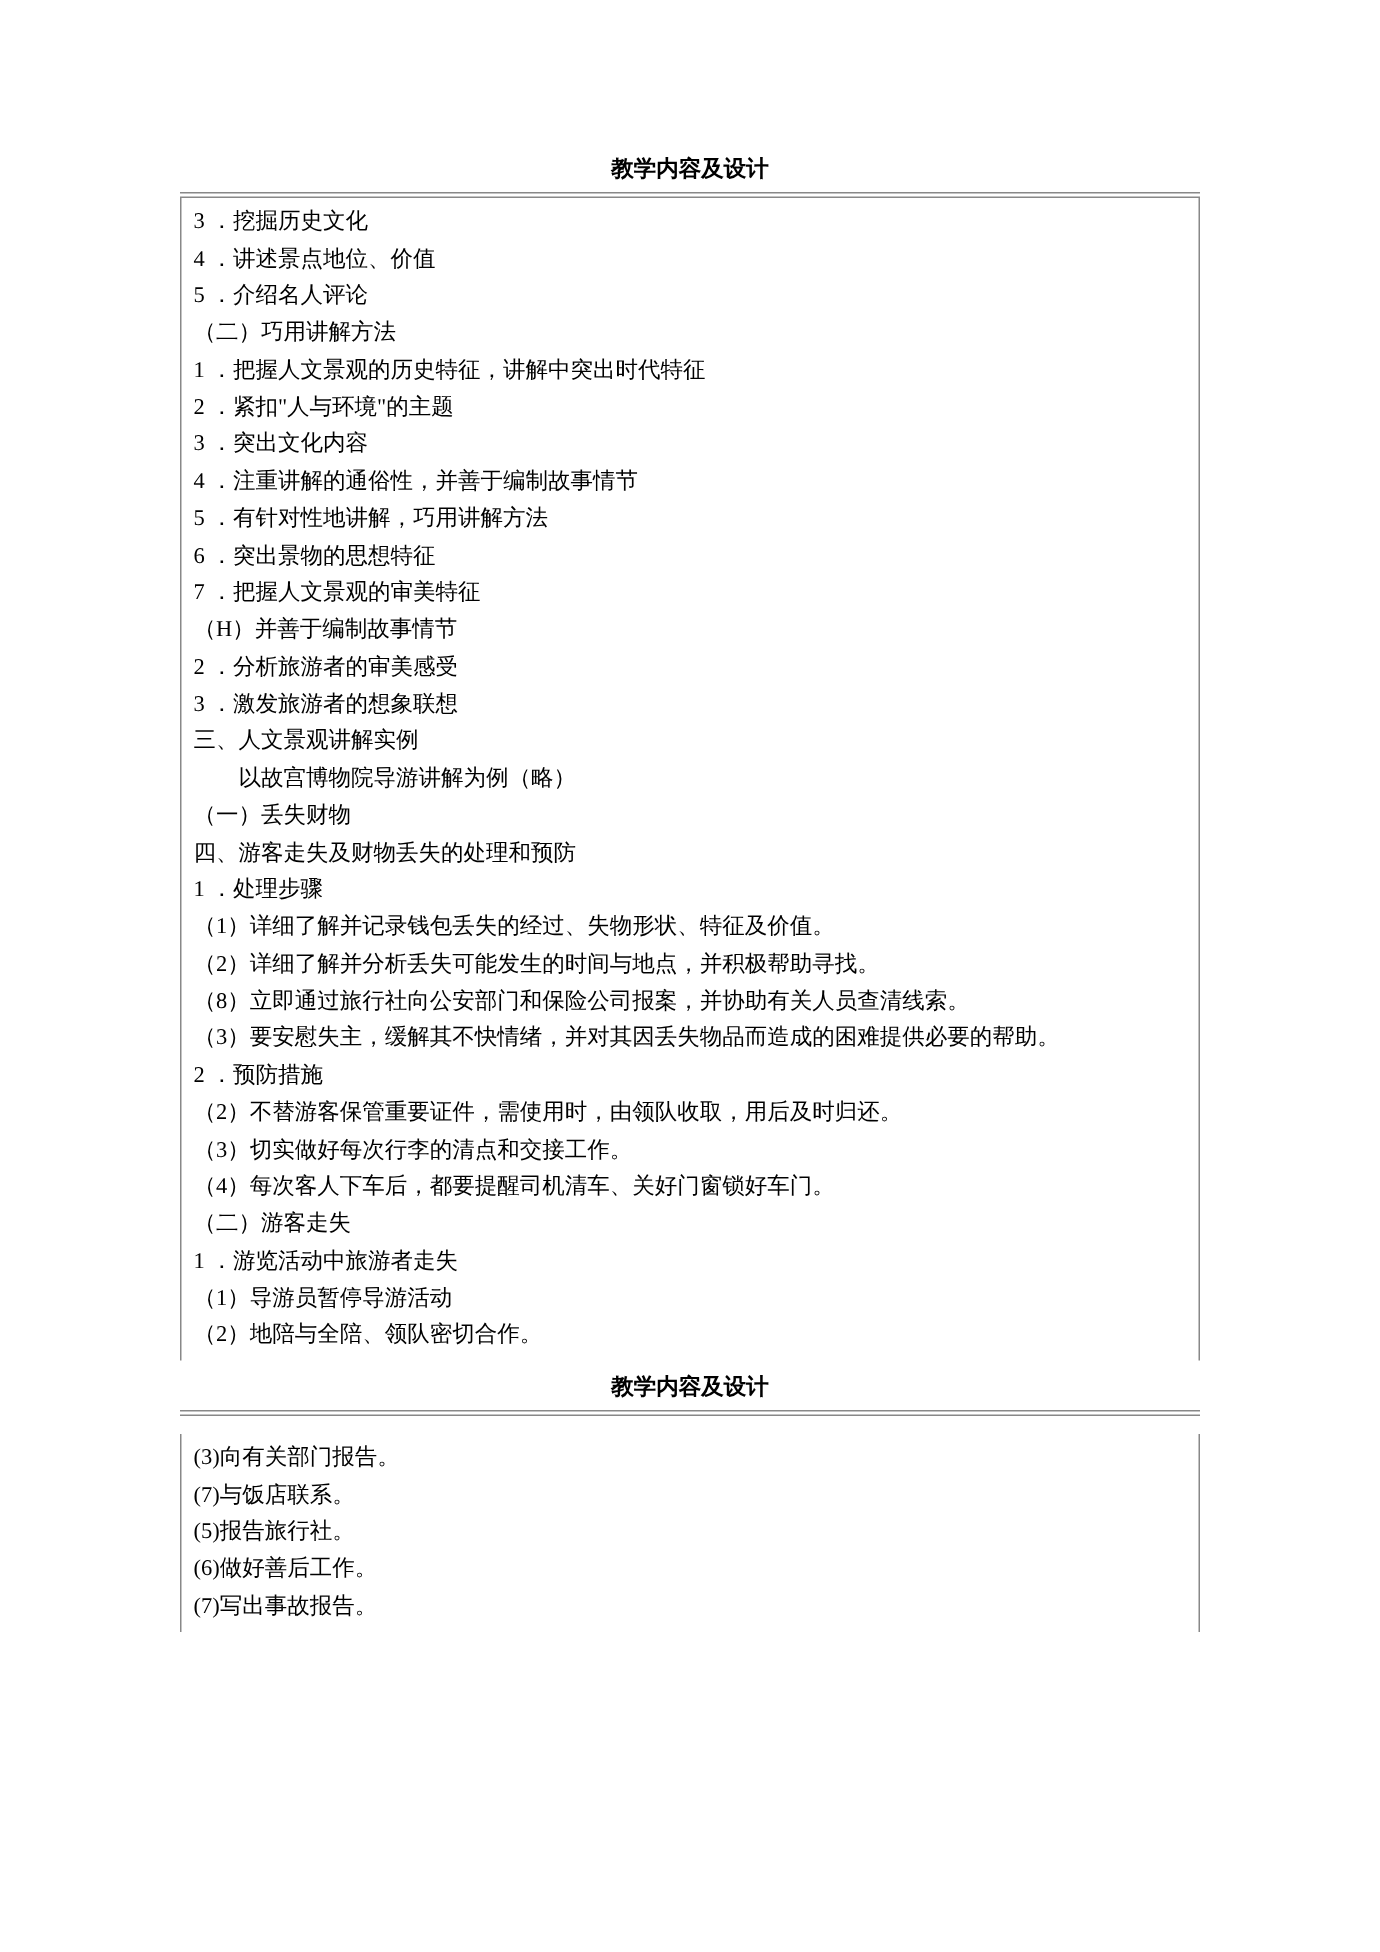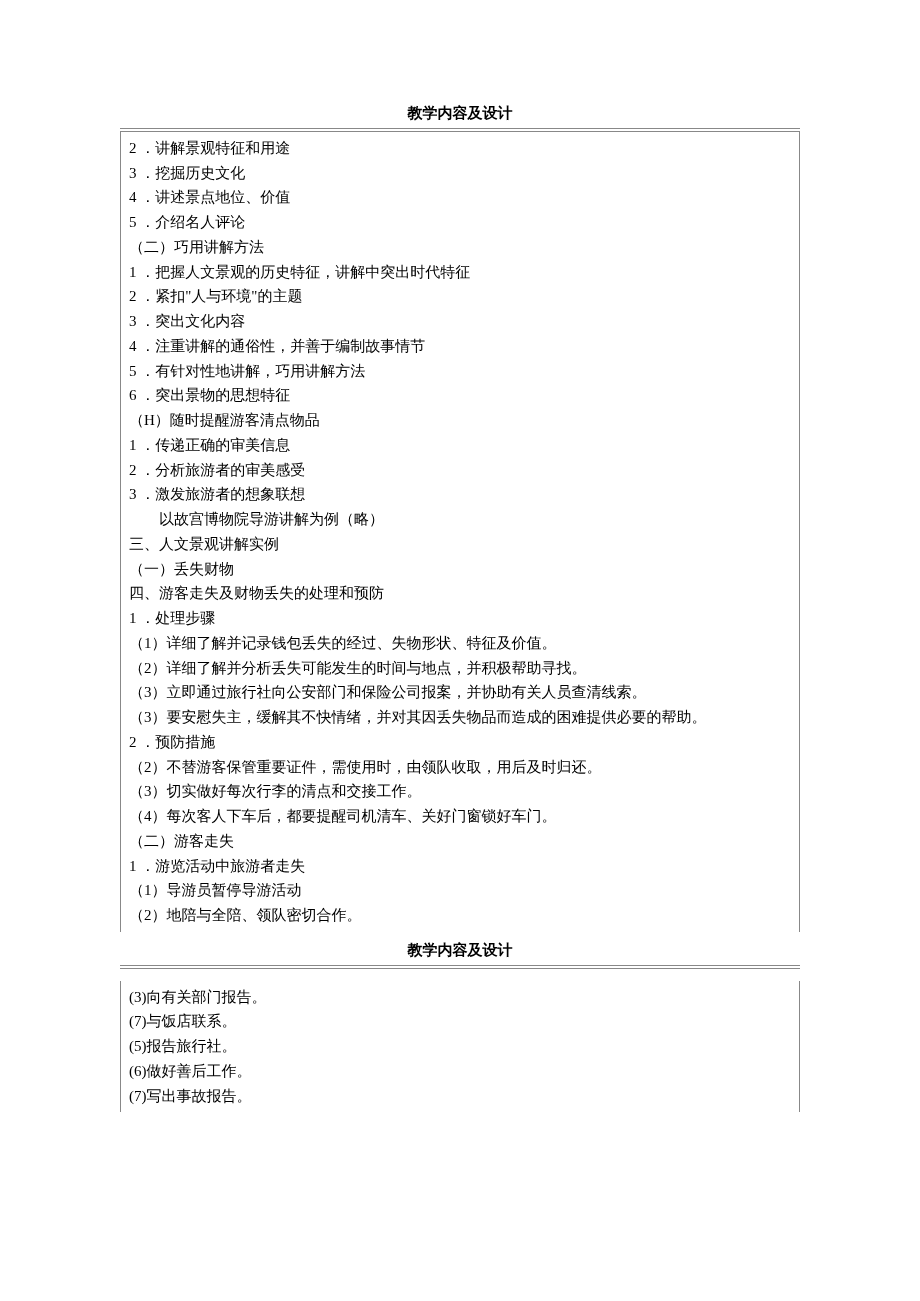--- a/index.html
+++ b/index.html
@@ -44,43 +44,42 @@
   </style>
 </head>
 <body>
 
 <div class="page">
 
   <div class="section-title">教学内容及设计</div>
   <hr class="double-hr">
 
   <div class="content-box" id="box1">
-      <div class="line">2 ．讲解景观特征和用途</div>
       <div class="line">3 ．挖掘历史文化</div>
       <div class="line">4 ．讲述景点地位、价值</div>
       <div class="line">5 ．介绍名人评论</div>
       <div class="line">（二）巧用讲解方法</div>
       <div class="line">1 ．把握人文景观的历史特征，讲解中突出时代特征</div>
       <div class="line">2 ．紧扣"人与环境"的主题</div>
       <div class="line">3 ．突出文化内容</div>
       <div class="line">4 ．注重讲解的通俗性，并善于编制故事情节</div>
       <div class="line">5 ．有针对性地讲解，巧用讲解方法</div>
       <div class="line">6 ．突出景物的思想特征</div>
-      <div class="line">（H）随时提醒游客清点物品</div>
-      <div class="line">1 ．传递正确的审美信息</div>
+      <div class="line">7 ．把握人文景观的审美特征</div>
+      <div class="line">（H）并善于编制故事情节</div>
       <div class="line">2 ．分析旅游者的审美感受</div>
       <div class="line">3 ．激发旅游者的想象联想</div>
+      <div class="line">三、人文景观讲解实例</div>
       <div class="line">　　以故宫博物院导游讲解为例（略）</div>
-      <div class="line">三、人文景观讲解实例</div>
       <div class="line">（一）丢失财物</div>
       <div class="line">四、游客走失及财物丢失的处理和预防</div>
       <div class="line">1 ．处理步骤</div>
       <div class="line">（1）详细了解并记录钱包丢失的经过、失物形状、特征及价值。</div>
       <div class="line">（2）详细了解并分析丢失可能发生的时间与地点，并积极帮助寻找。</div>
-      <div class="line">（3）立即通过旅行社向公安部门和保险公司报案，并协助有关人员查清线索。</div>
+      <div class="line">（8）立即通过旅行社向公安部门和保险公司报案，并协助有关人员查清线索。</div>
       <div class="line">（3）要安慰失主，缓解其不快情绪，并对其因丢失物品而造成的困难提供必要的帮助。</div>
       <div class="line">2 ．预防措施</div>
       <div class="line">（2）不替游客保管重要证件，需使用时，由领队收取，用后及时归还。</div>
       <div class="line">（3）切实做好每次行李的清点和交接工作。</div>
       <div class="line">（4）每次客人下车后，都要提醒司机清车、关好门窗锁好车门。</div>
       <div class="line">（二）游客走失</div>
       <div class="line">1 ．游览活动中旅游者走失</div>
       <div class="line">（1）导游员暂停导游活动</div>
       <div class="line">（2）地陪与全陪、领队密切合作。</div>
     </div>

